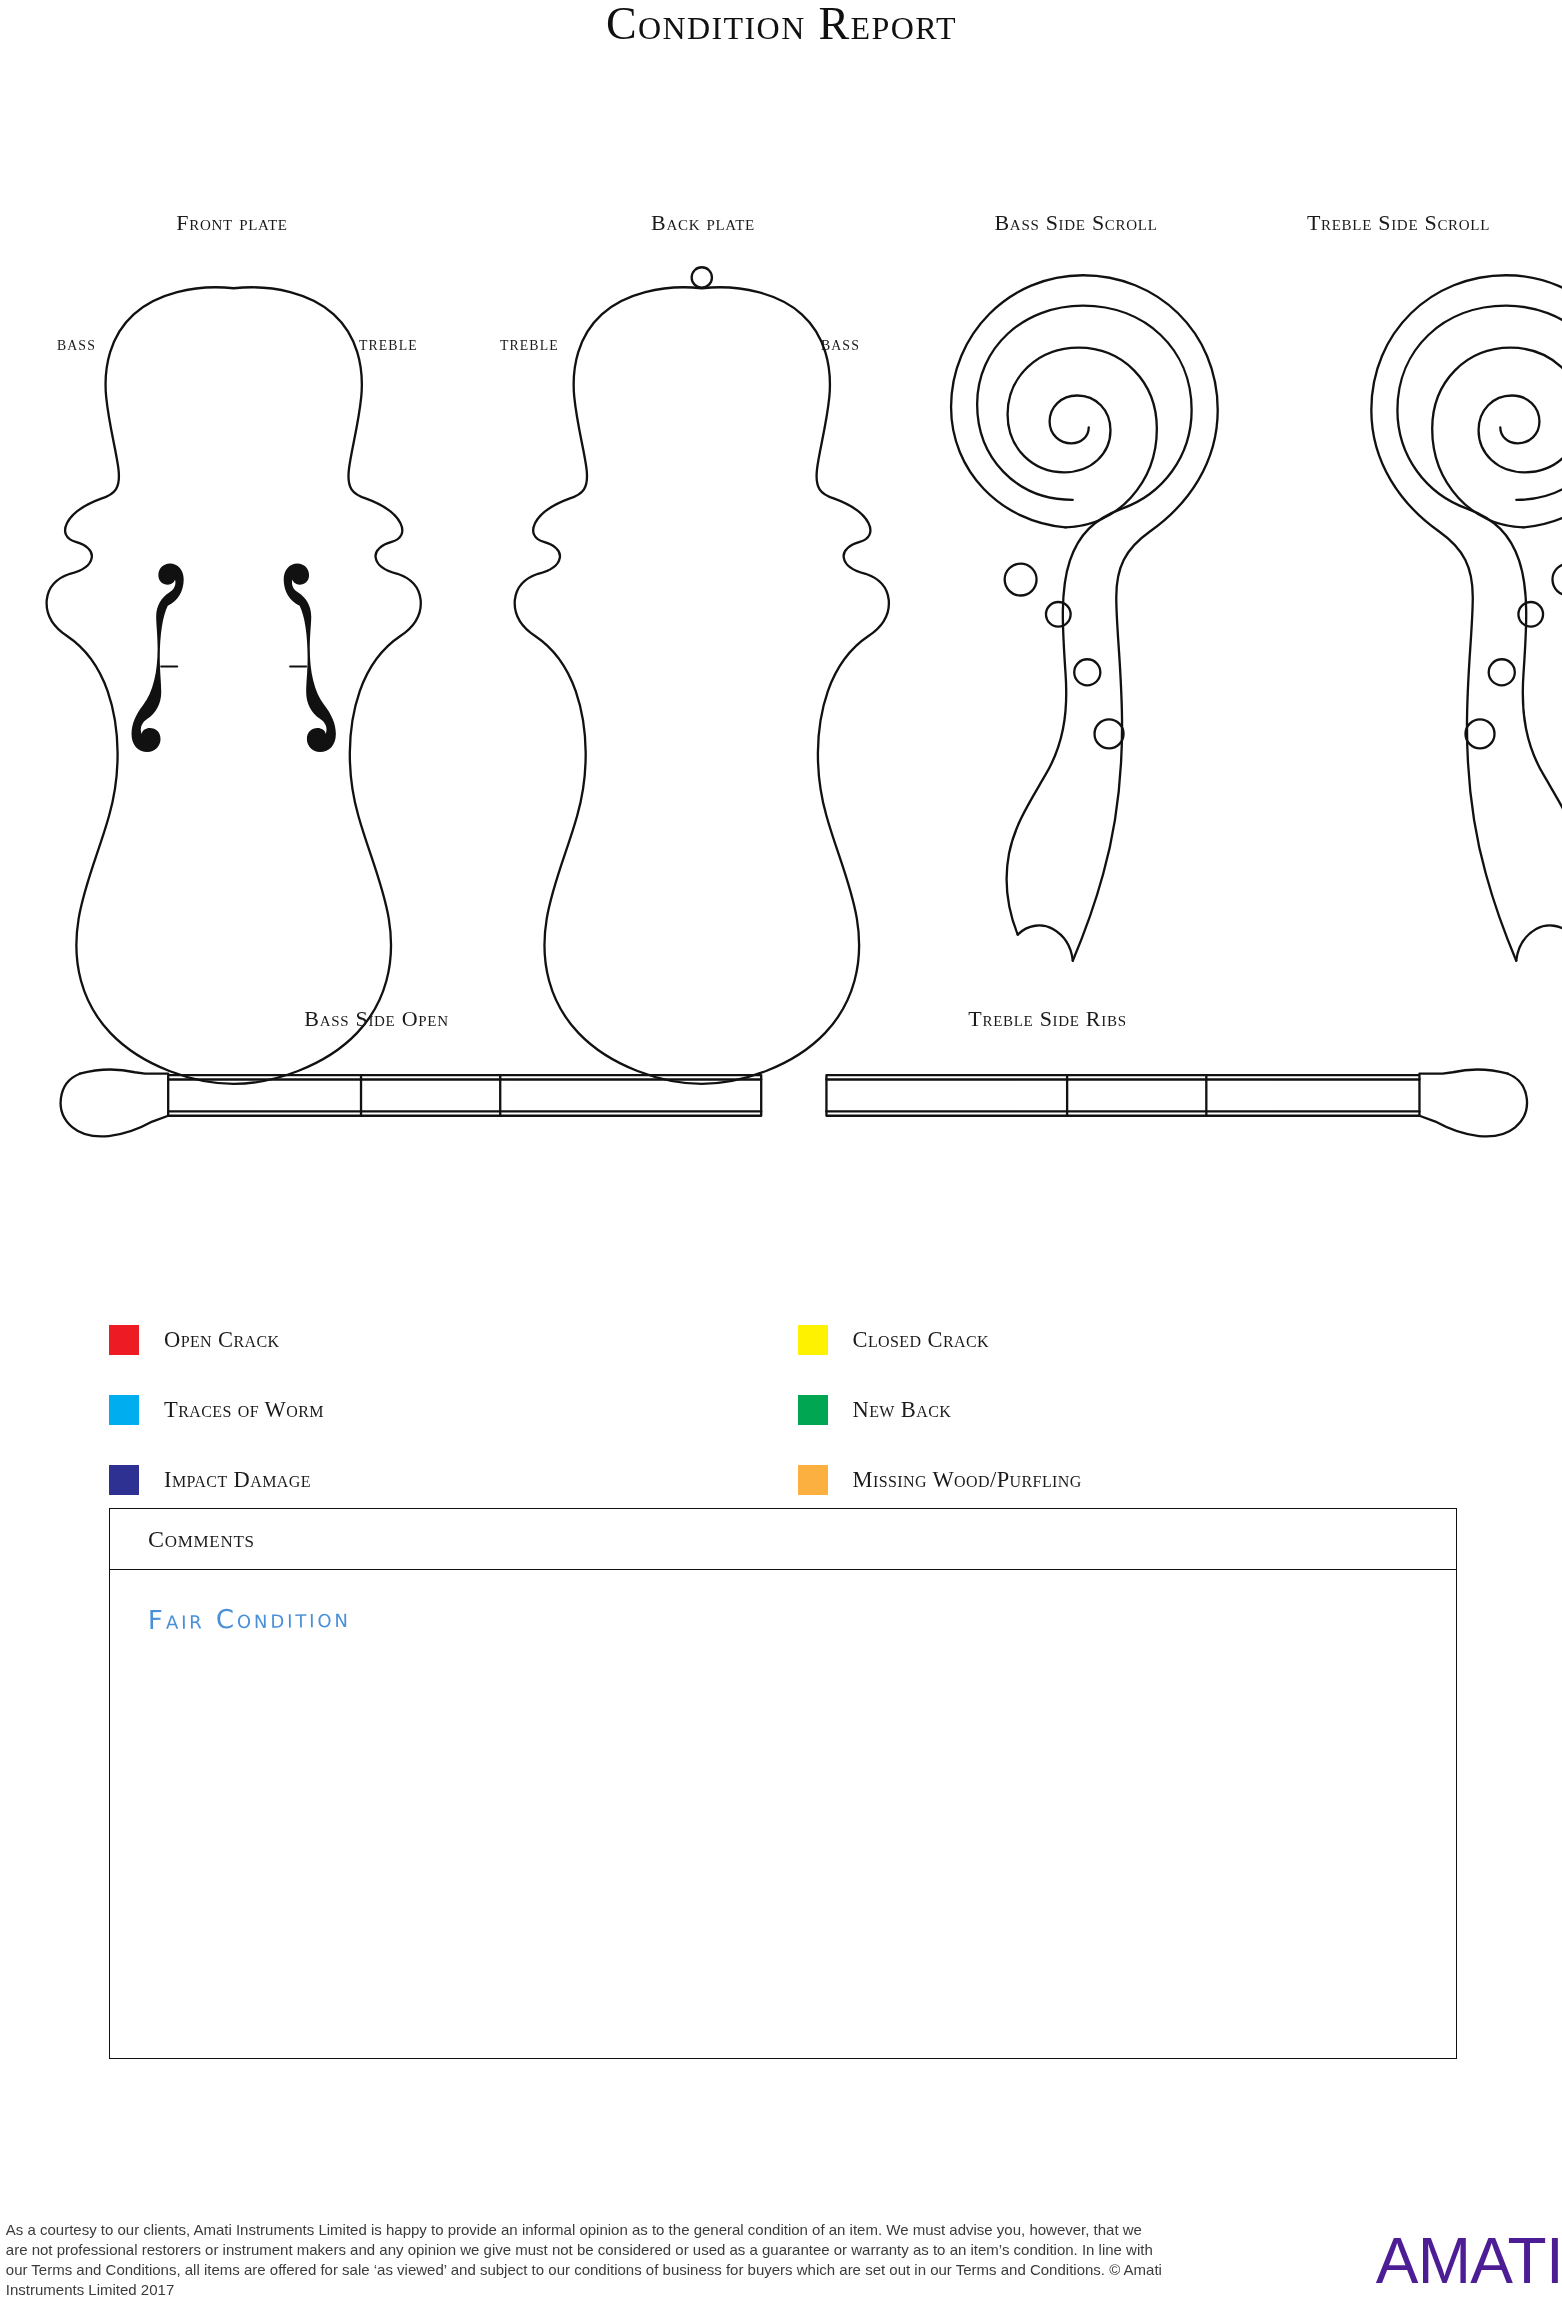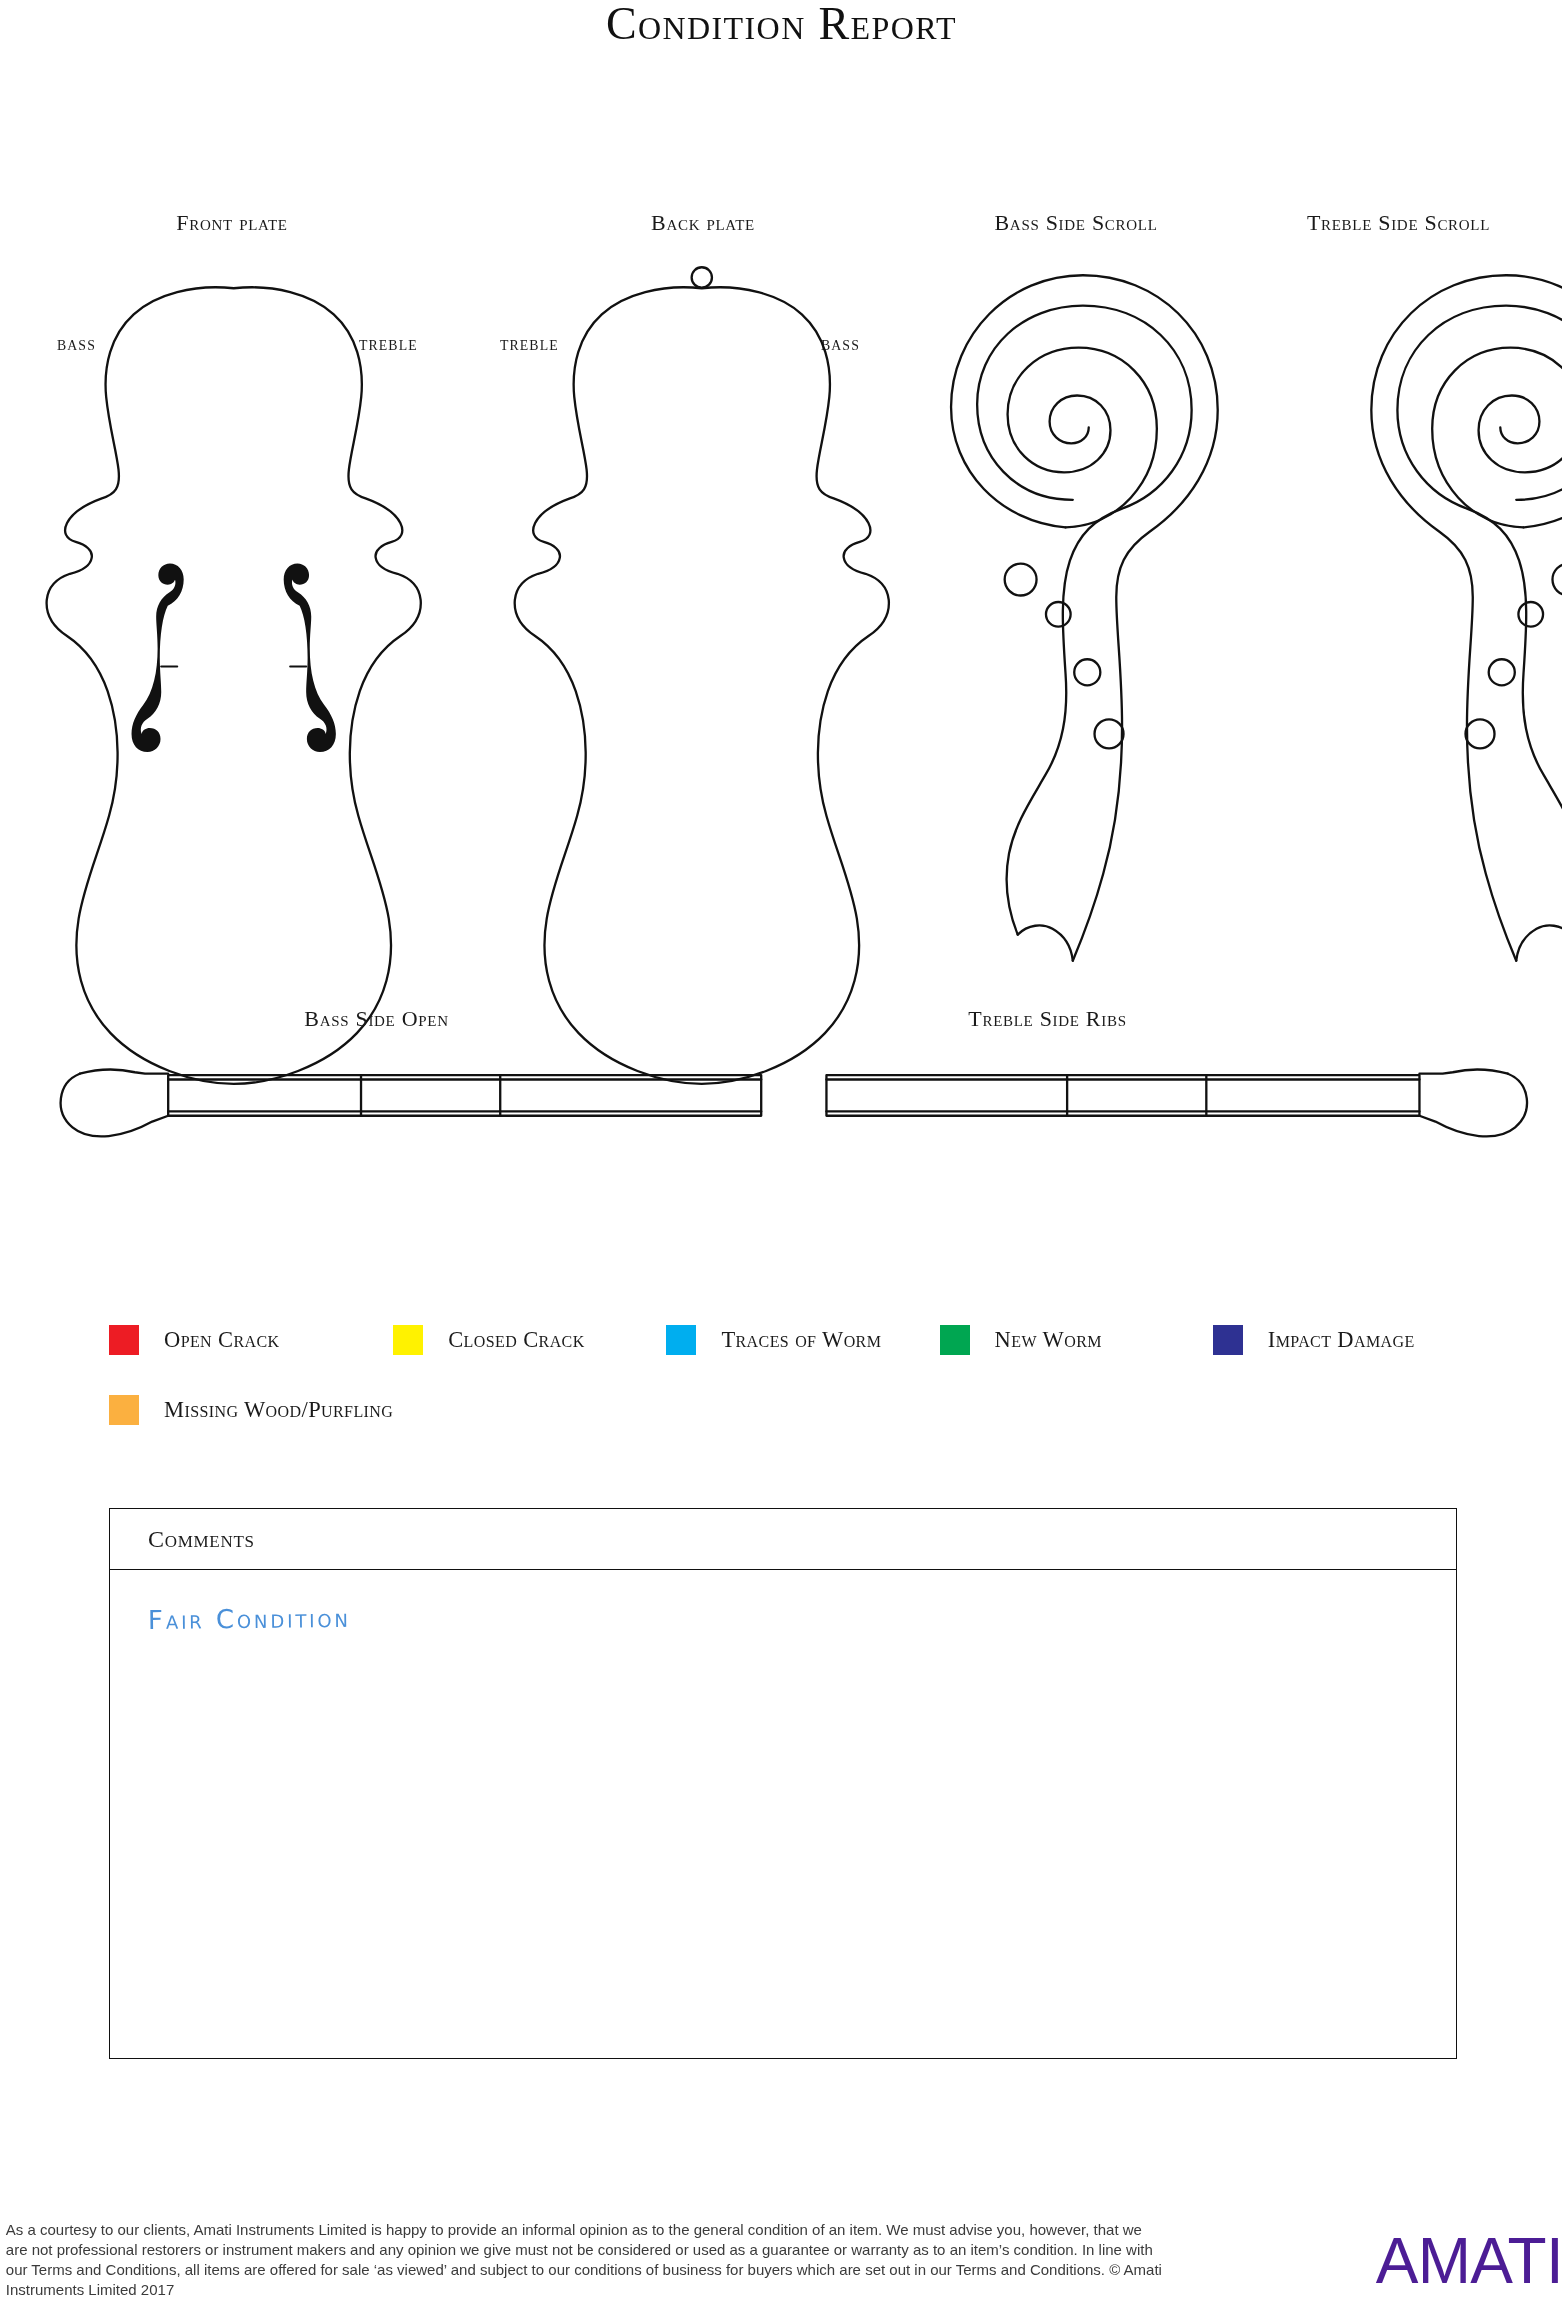--- a/index.html
+++ b/index.html
@@ -65,21 +65,21 @@
     height: 145px;
   }
 
   
   .legend {
     position: absolute;
     left: 109px;
     top: 1305px;
     width: 1377px;
     display: grid;
-    grid-template-columns: repeat(5, 1fr);
+    grid-template-columns: repeat(2, 1fr);
     grid-auto-rows: 70px;
     align-items: center;
   }
   .legend-item {
     display: flex;
     align-items: center;
   }
   .swatch {
     width: 30px;
     height: 30px;
@@ -423,21 +423,21 @@
   <div class="legend-item">
     <span class="swatch" style="background:#fff200"></span>
     <span class="legend-text">Closed Crack</span>
   </div>
   <div class="legend-item">
     <span class="swatch" style="background:#00aeef"></span>
     <span class="legend-text">Traces of Worm</span>
   </div>
   <div class="legend-item">
     <span class="swatch" style="background:#00a651"></span>
-    <span class="legend-text">New Worm</span>
+    <span class="legend-text">New Back</span>
   </div>
   <div class="legend-item">
     <span class="swatch" style="background:#2e3192"></span>
     <span class="legend-text">Impact Damage</span>
   </div>
   <div class="legend-item">
     <span class="swatch" style="background:#fbb040"></span>
     <span class="legend-text">Missing Wood/Purfling</span>
   </div>
 </div>

